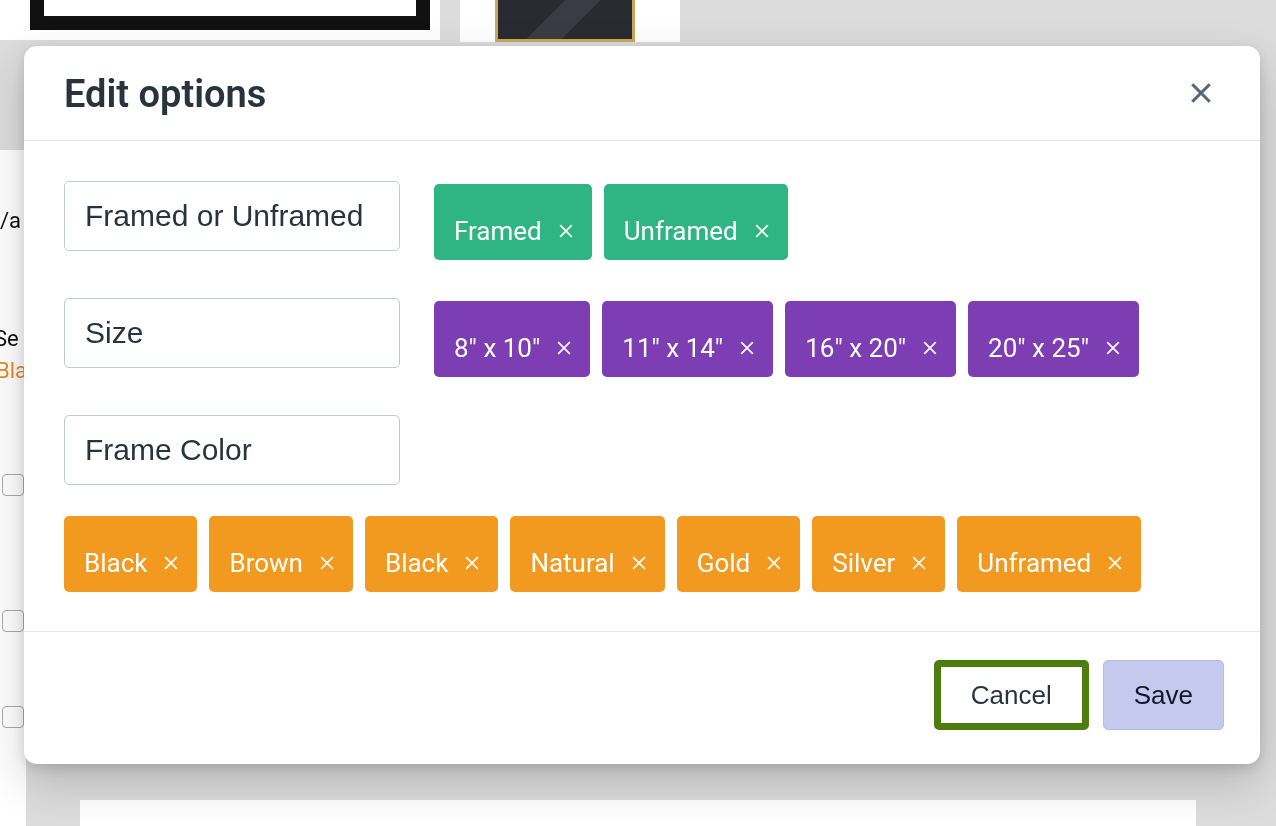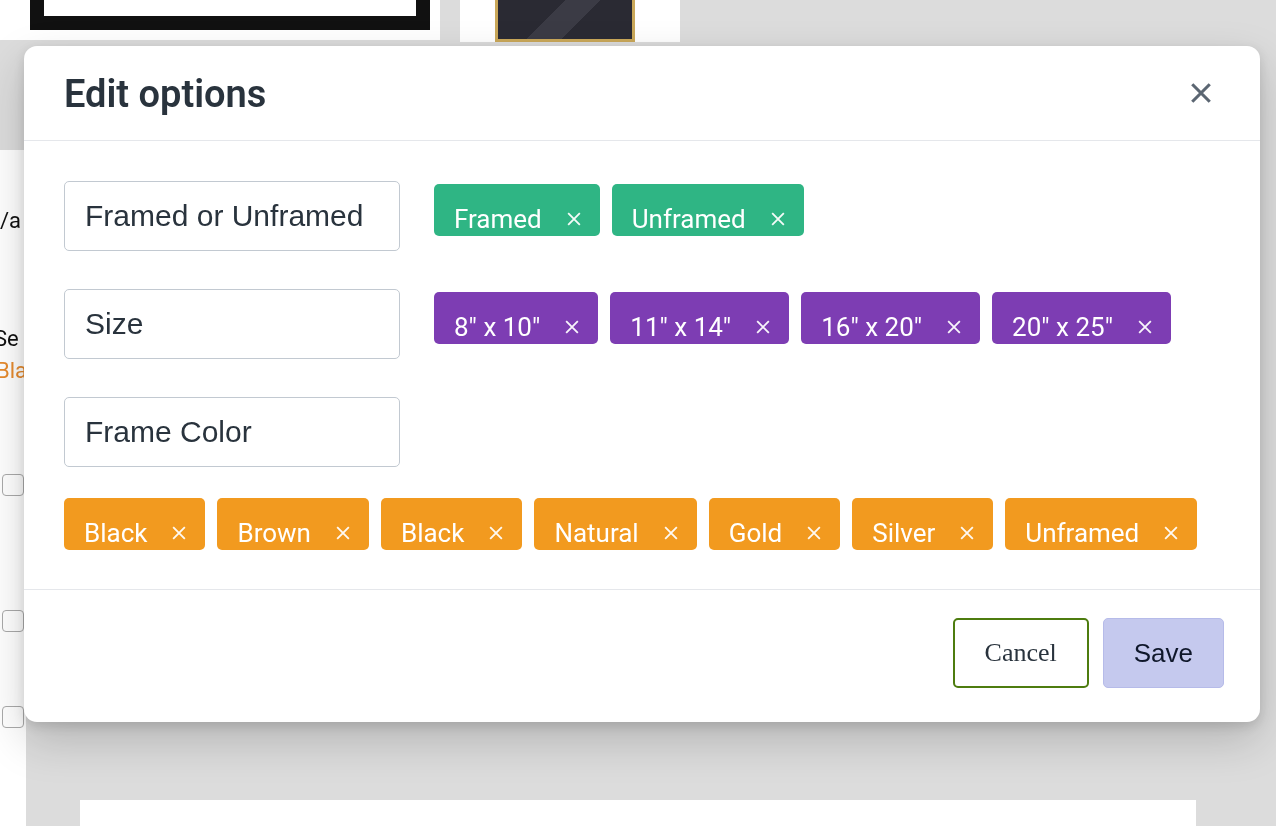--- a/index.html
+++ b/index.html
@@ -90,43 +90,43 @@
     padding: 0 20px;
     background:#fff;
     outline:none;
   }
   .tags {
     display:flex; flex-wrap:wrap; gap:12px; align-content:flex-start;
     padding-top:3px;
   }
   .tag {
     display:inline-flex; align-items:center;
-    height: 52px;
+    height: 76px;
     padding: 17px 16px 0 20px;
     border-radius: 5px;
     color:#fff; font-size:26px;
-    gap:22px;
+    gap:14px;
     white-space:nowrap;
   }
   .tag .x { display:inline-flex; align-items:center; justify-content:center; cursor:pointer;}
   .tag .x svg { width:20px; height:20px; stroke:#fff; stroke-width:2.2; opacity:.95;}
   .green  { background:#2fb584; }
   .purple { background:#7d3db3; }
   .orange { background:#f29a1f; }
 
   .modal-footer {
     border-top:1px solid #e5e7eb;
     padding: 28px 36px 34px;
     display:flex; justify-content:flex-end; gap:14px;
   }
   .btn {
     height:70px; padding: 0 30px; font-size:26px; border-radius:5px; cursor:pointer;
   }
   .btn-secondary {
-    background:#fff; color:#29333d; border:2px solid #4d7c0f;font-family:Liberation Serif, serif;
+    background:#fff; color:#29333d; border:7px solid #4d7c0f;
   }
   .btn-primary {
     background:#c5c9ee; color:#0f172a; border:1px solid #b6bbe9;
   }
 </style>
 </head>
 <body>
 
 <div class="bg">
   <div class="card1-outer"></div>

